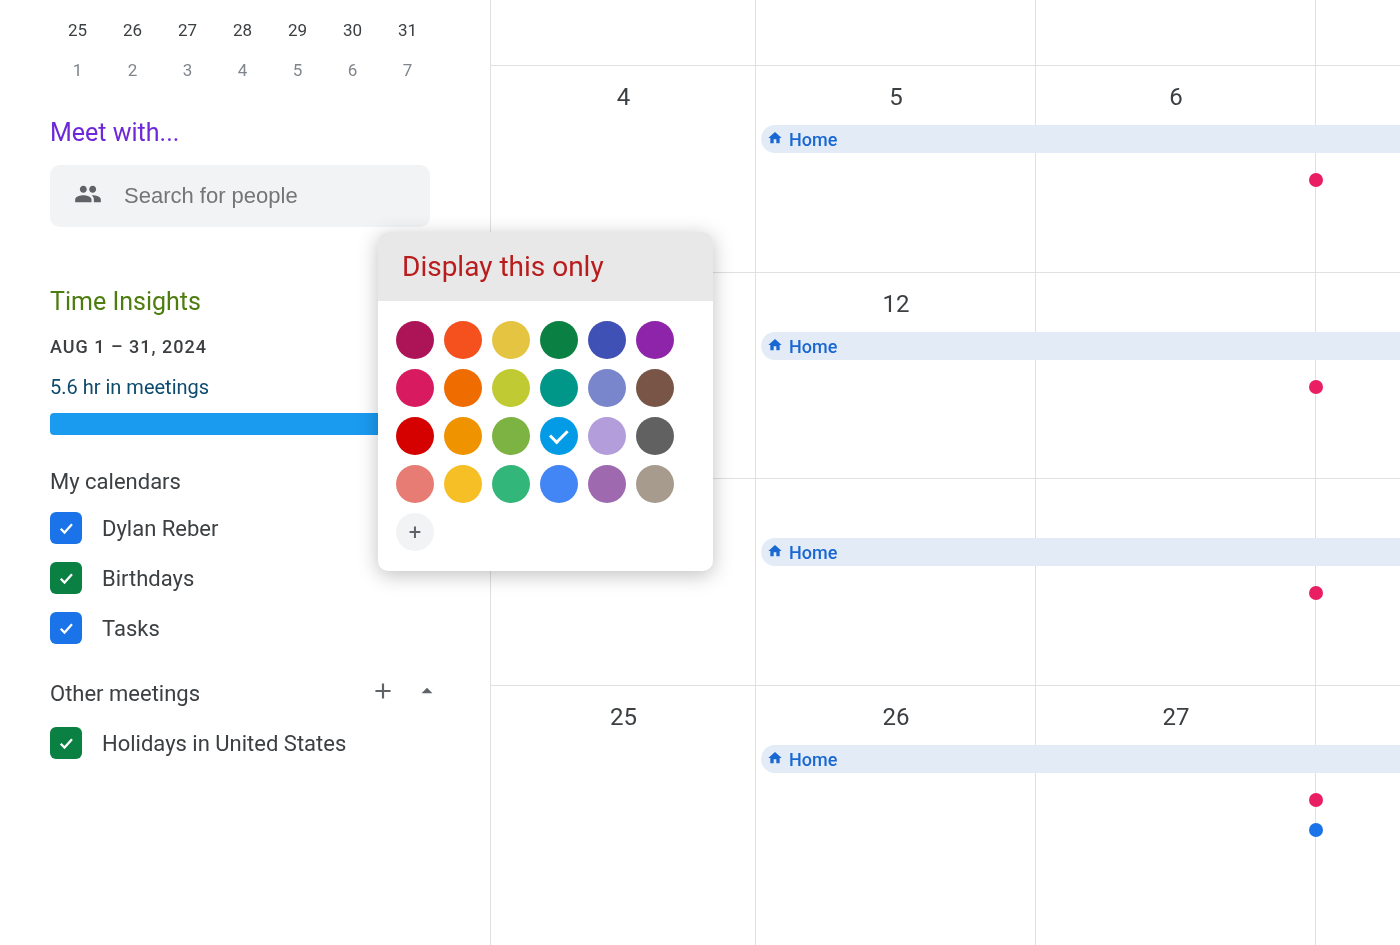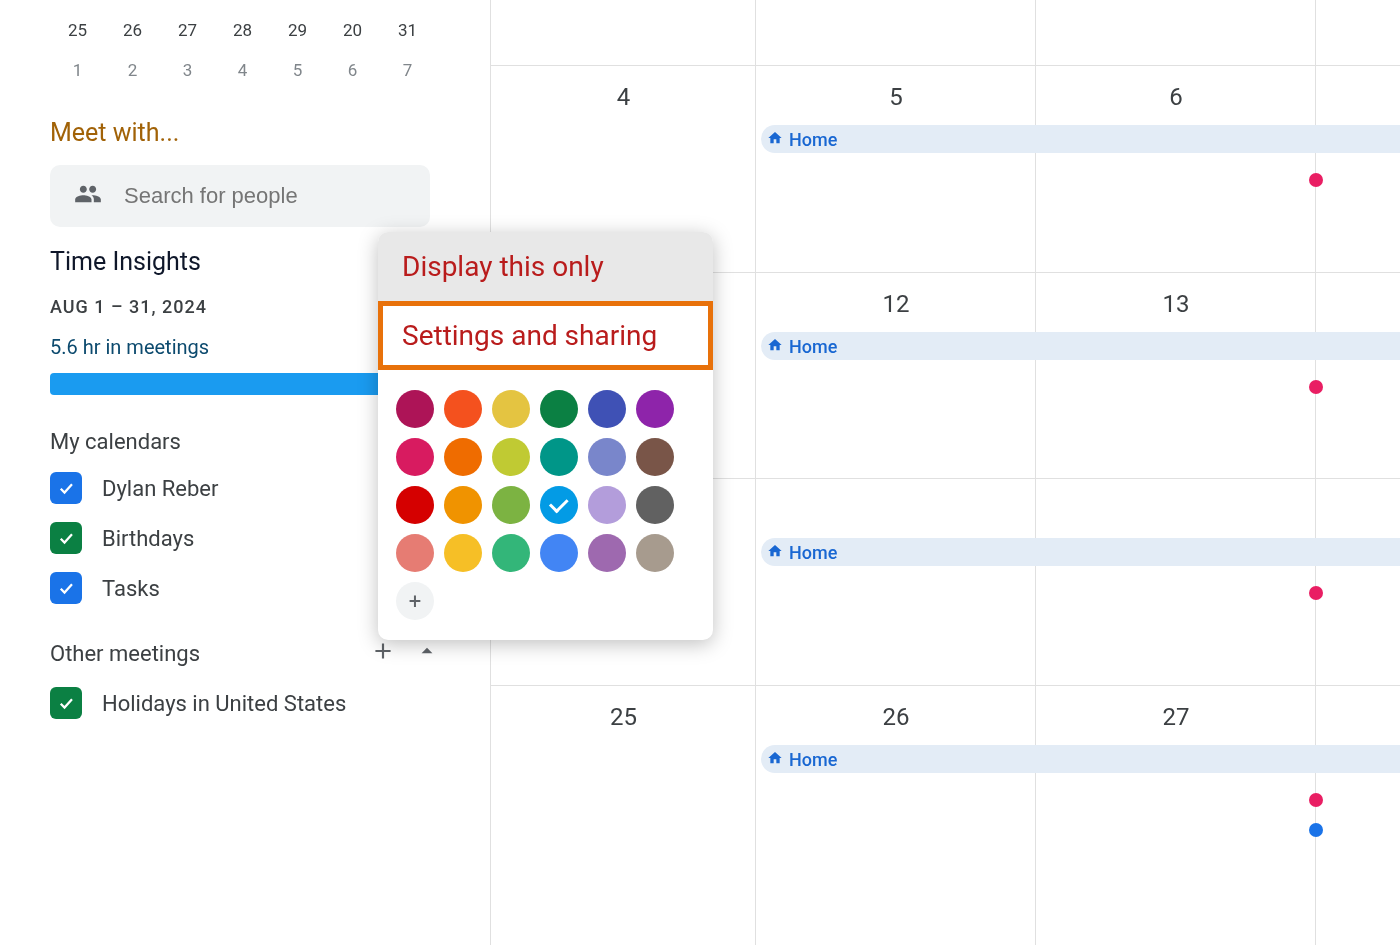--- a/index.html
+++ b/index.html
@@ -33,21 +33,21 @@
     align-items: center;
     justify-content: center;
     font-size: 17px;
     color: #3c4043;
     cursor: pointer;
     border-radius: 50%;
   }
   .mini-cell.dim { color: #80868b; }
   .section-title {
     font-size: 25px;
-    color: #a16207;
+    color: #6d28d9;
     margin-top: 28px;
     font-weight: 400;
   }
   .search-box {
     margin-top: 18px;
     background: #f1f3f4;
     border-radius: 10px;
     height: 62px;
     display: flex;
     align-items: center;
@@ -61,22 +61,22 @@
   .search-box input {
     border: none;
     background: transparent;
     font-size: 22px;
     color: #5f6368;
     outline: none;
     width: 100%;
   }
   .insights-title {
     font-size: 25px;
-    margin-top: 20px;
-    color: #0f172a;
+    margin-top: 60px;
+    color: #4d7c0f;
     font-weight: 400;
   }
   .insights-range {
     font-size: 18px;
     letter-spacing: 1px;
     color: #3c4043;
     margin-top: 20px;
     font-weight: 500;
   }
   .insights-meet {
@@ -263,21 +263,21 @@
 
 <div class="sidebar">
 
   <div class="mini-cal">
     <div class="mini-row">
       <div class="mini-cell">25</div>
       <div class="mini-cell">26</div>
       <div class="mini-cell">27</div>
       <div class="mini-cell">28</div>
       <div class="mini-cell">29</div>
-      <div class="mini-cell">20</div>
+      <div class="mini-cell">30</div>
       <div class="mini-cell">31</div>
     </div>
     <div class="mini-row">
       <div class="mini-cell dim">1</div>
       <div class="mini-cell dim">2</div>
       <div class="mini-cell dim">3</div>
       <div class="mini-cell dim">4</div>
       <div class="mini-cell dim">5</div>
       <div class="mini-cell dim">6</div>
       <div class="mini-cell dim">7</div>
@@ -366,21 +366,20 @@
   <div class="daynum" style="position:absolute;left:545px;width:280px;top:65px">6</div>
   <div class="home-chip" style="top:125px;left:270px">
     <span class="home-icon"><svg width="16" height="16" viewBox="0 0 24 24" fill="#1967d2">
           <path d="M10 20v-6h4v6h5v-8h3L12 3 2 12h3v8z"></path>
         </svg></span>
     <span>Home</span>
   </div>
   <div class="dot pink" style="top:173px;left:818px"></div>
 
   <div class="daynum" style="position:absolute;left:265px;width:280px;top:272px">12</div>
-  <div class="daynum" style="position:absolute;left:545px;width:280px;top:272px">13</div>
   <div class="home-chip" style="top:332px;left:270px">
     <span class="home-icon"><svg width="16" height="16" viewBox="0 0 24 24" fill="#1967d2">
           <path d="M10 20v-6h4v6h5v-8h3L12 3 2 12h3v8z"></path>
         </svg></span>
     <span>Home</span>
   </div>
   <div class="dot pink" style="top:380px;left:818px"></div>
 
   <div class="home-chip" style="top:538px;left:270px">
     <span class="home-icon"><svg width="16" height="16" viewBox="0 0 24 24" fill="#1967d2">
@@ -398,21 +397,20 @@
           <path d="M10 20v-6h4v6h5v-8h3L12 3 2 12h3v8z"></path>
         </svg></span>
     <span>Home</span>
   </div>
   <div class="dot pink" style="top:793px;left:818px"></div>
   <div class="dot bluedot" style="top:823px;left:818px"></div>
 </div>
 
 <div class="popup">
   <div class="popup-item hover">Display this only</div>
-  <div class="popup-item highlight">Settings and sharing</div>
   <div class="color-grid" id="color-grid">
       <div class="swatch" style="background: rgb(173, 20, 87);"></div>
       <div class="swatch" style="background: rgb(244, 81, 30);"></div>
       <div class="swatch" style="background: rgb(228, 196, 65);"></div>
       <div class="swatch" style="background: rgb(11, 128, 67);"></div>
       <div class="swatch" style="background: rgb(63, 81, 181);"></div>
       <div class="swatch" style="background: rgb(142, 36, 170);"></div>
       <div class="swatch" style="background: rgb(216, 27, 96);"></div>
       <div class="swatch" style="background: rgb(239, 108, 0);"></div>
       <div class="swatch" style="background: rgb(192, 202, 51);"></div>

